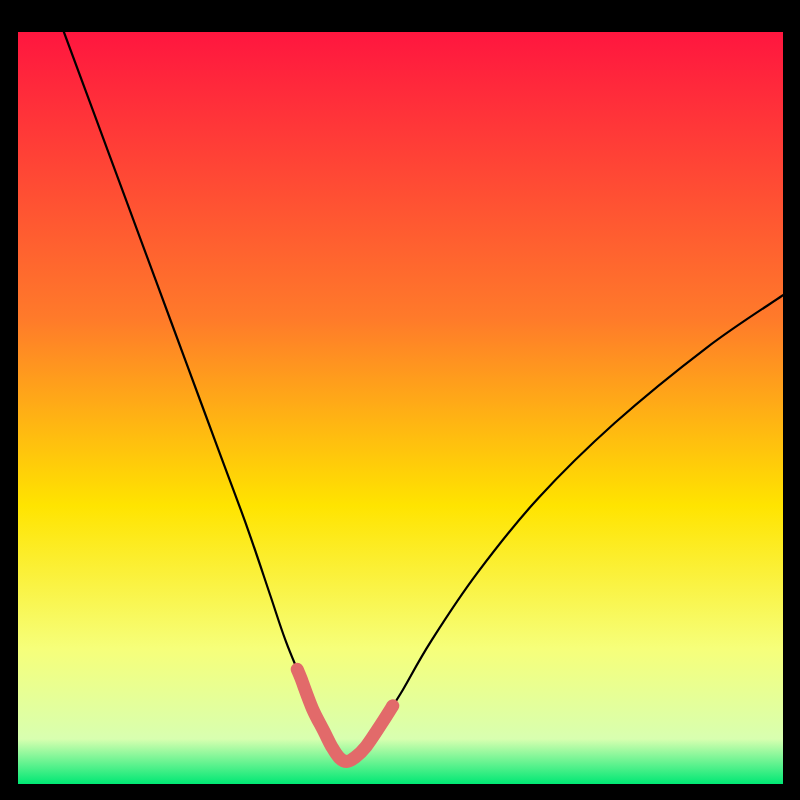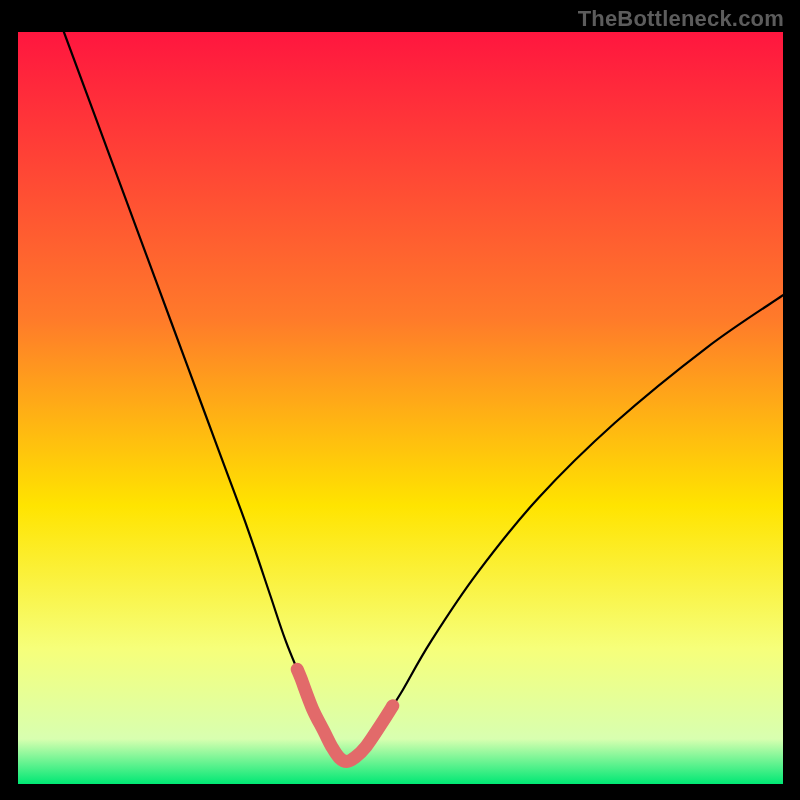--- a/index.html
+++ b/index.html
@@ -35,21 +35,20 @@
     font-weight: 600;
     color: #5c5c5c;
     letter-spacing: 0.2px;
   }
   svg { display: block; }
 </style>
 </head>
 <body>
 
 <div class="frame">
-  <div class="watermark">TheBottleneck.com</div>
   <div class="plot">
     <svg id="chart-svg" width="765" height="752" viewBox="0 0 765 752">
       <defs>
         <linearGradient id="bg-grad" x1="0" y1="0" x2="0" y2="1">
           <stop id="g0" offset="0%" stop-color="#ff163f"></stop>
           <stop id="g1" offset="38%" stop-color="#ff7a2a"></stop>
           <stop id="g2" offset="63%" stop-color="#ffe400"></stop>
           <stop id="g3" offset="82%" stop-color="#f6ff7a"></stop>
           <stop id="g4" offset="94%" stop-color="#d8ffb0"></stop>
           <stop id="g5" offset="100%" stop-color="#00e874"></stop>

